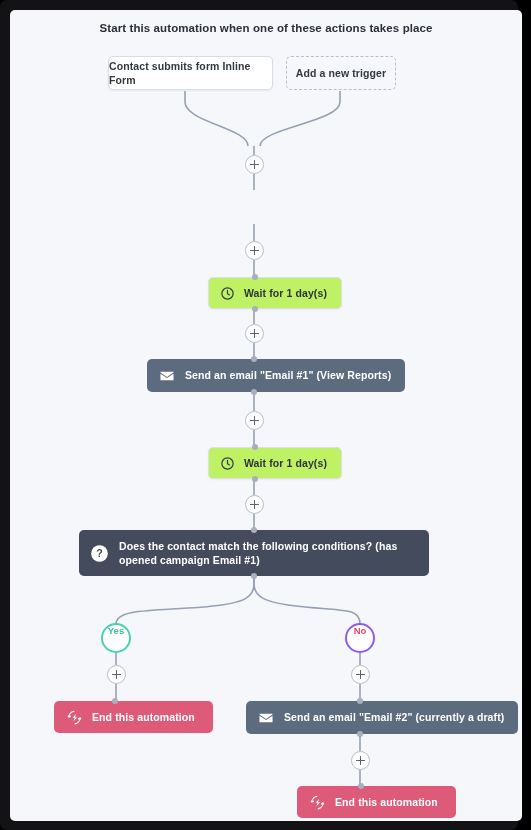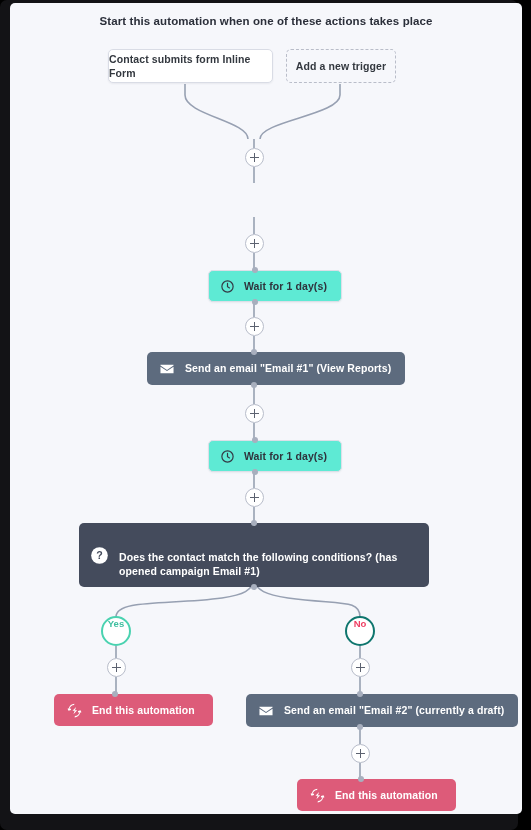--- a/index.html
+++ b/index.html
@@ -8,21 +8,21 @@
     background: #000000;
     font-family: "Liberation Sans", sans-serif;
     overflow: hidden;
   }
   .frame {
     position: absolute;
     left: 0; top: 0;
     width: 518px; height: 830px;
     background: #131316;
     border-radius: 7px;
-    padding: 3px 9px 9px 10px;
+    padding: 10px 9px 9px 10px;
   }
   .canvas {
     position: relative;
     width: 512px; height: 811px;
     background: #f6f7fb;
     border-radius: 5px;
     overflow: hidden;
   }
   .edges { position: absolute; left: 0; top: 0; width: 512px; height: 811px; }
 
@@ -68,21 +68,21 @@
   .trigger .lbl { color: #33383f; font-weight: bold; font-size: 10.5px; }
   .trigger.dashed {
     background: transparent;
     border: 1px dashed #b9bdc9;
     box-shadow: none;
   }
 
   
   .white-node {
     height: 32px;
-    background: #5eead4;
+    background: #bef264;
     border: 1px solid #dcdfe8;
     padding: 0 14px 0 11px;
     gap: 9px;
     box-shadow: 0 1px 2px rgba(40,45,70,.06);
   }
   .white-node .lbl { color: #2f333c; }
 
   
   .blue-node { background: #4a7cb5; padding: 0 16px 0 12px; gap: 10px; height: 34px; }
   .slate-node { background: #5d6b7e; padding: 0 14px 0 12px; gap: 10px; height: 33px; }
@@ -112,21 +112,21 @@
   .branch {
     position: absolute;
     width: 30px; height: 30px;
     border-radius: 50%;
     background: #ffffff;
     display: flex; align-items: flex-start; justify-content: center;
     font-size: 9.5px; font-weight: bold;
     z-index: 5;
   }
   .branch.yes { border: 2px solid #4ad2b0; color: #3fbfa0; }
-  .branch.no  { border: 2px solid #0f766e; color: #ee3f63; }
+  .branch.no  { border: 2px solid #8b5cf6; color: #ee3f63; }
 
   
   .dot {
     position: absolute;
     width: 6px; height: 6px;
     border-radius: 50%;
     background: #a8afbe;
     z-index: 6;
   }
   svg.icon { display: block; }
@@ -240,21 +240,21 @@
     <div class="plus" style="left:235px; top:485px;"></div>
 
     <div class="node dark-node" style="left:69px; top:520px; width:350px;">
       <span class="dot" style="left:172px; top:-3px;"></span>
       <span class="ic">
         <svg class="icon" width="19" height="19" viewBox="0 0 24 24">
           <circle cx="12" cy="12" r="10.5" fill="#ffffff"></circle>
           <text x="12" y="16.6" text-anchor="middle" font-family="Liberation Sans, sans-serif" font-size="13.5" font-weight="bold" fill="#444b5c">?</text>
         </svg>
       </span>
-      <span class="lbl" style="max-width:296px;margin-top:18px;">Does the contact match the following conditions? (has opened campaign Email #1)</span>
+      <span class="lbl" style="max-width:296px;">Does the contact match the following conditions? (has opened campaign Email #1)</span>
       <span class="dot" style="left:172px; bottom:-3px;"></span>
     </div>
 
     <div class="branch yes" style="left:91px; top:613px;">
       <span>Yes</span>
     </div>
     <div class="plus" style="left:97px; top:655px;"></div>
 
     <div class="node pink-node" style="left:44px; top:691px;">
       <span class="dot" style="left:58px; top:-3px;"></span>

